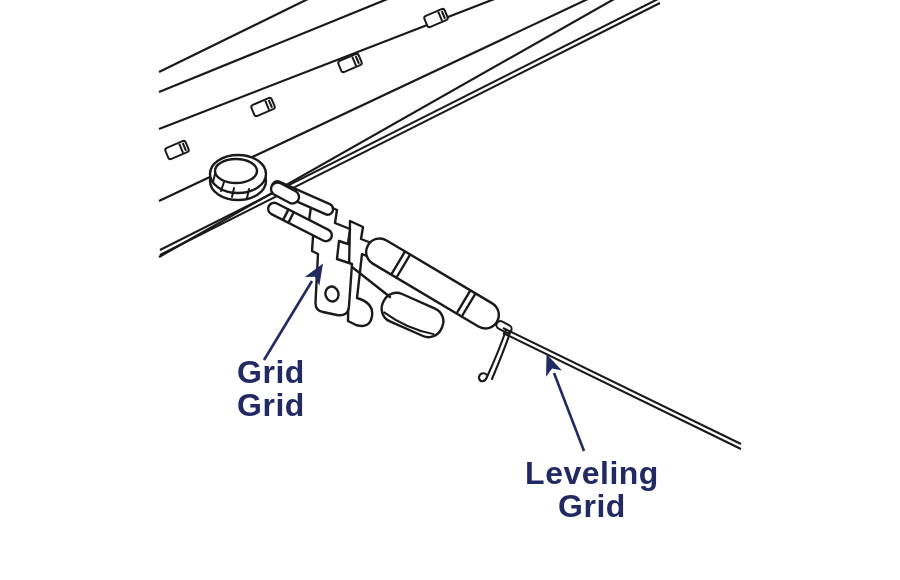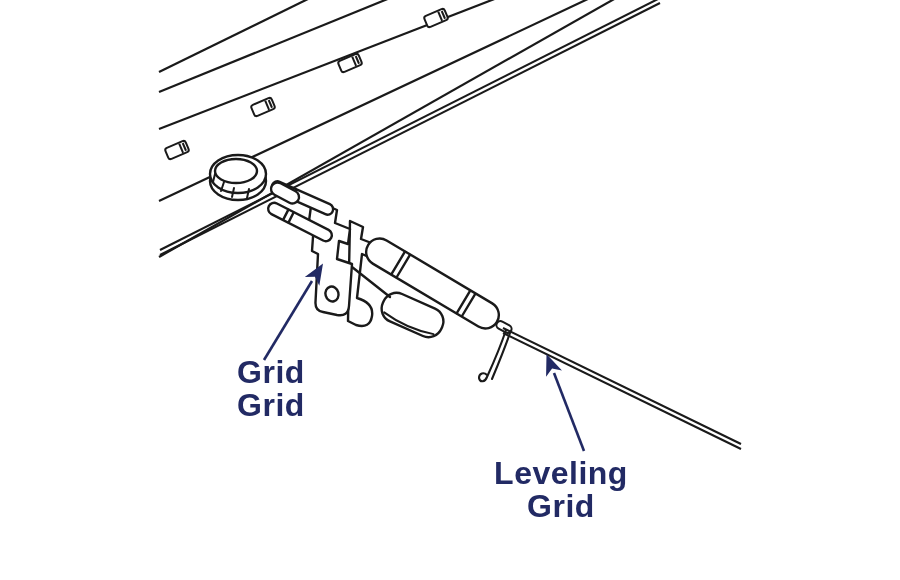--- a/index.html
+++ b/index.html
@@ -8,21 +8,21 @@
     font-family:"Liberation Sans", sans-serif;overflow:hidden;
   }
   .stage svg{position:absolute;left:0;top:0;}
   .callout{
     position:absolute;width:220px;text-align:center;
     font-weight:bold;font-size:32px;line-height:33px;
     color:#222a64;letter-spacing:0.5px;
   }
   .callout div{white-space:nowrap;}
   #label-grid-clamp{left:161px;top:356px;}
-  #label-leveling-line{left:451px;top:457px;}
+  #label-leveling-line{left:482px;top:457px;}
 </style>
 </head>
 <body>
 
 <div class="stage">
 
   <svg width="900" height="580" viewBox="0 0 900 580">
 
     <g stroke="#1a1a1a" stroke-width="2.2" fill="none" stroke-linecap="butt">
       <line x1="159" y1="72" x2="310" y2="-2"></line>

